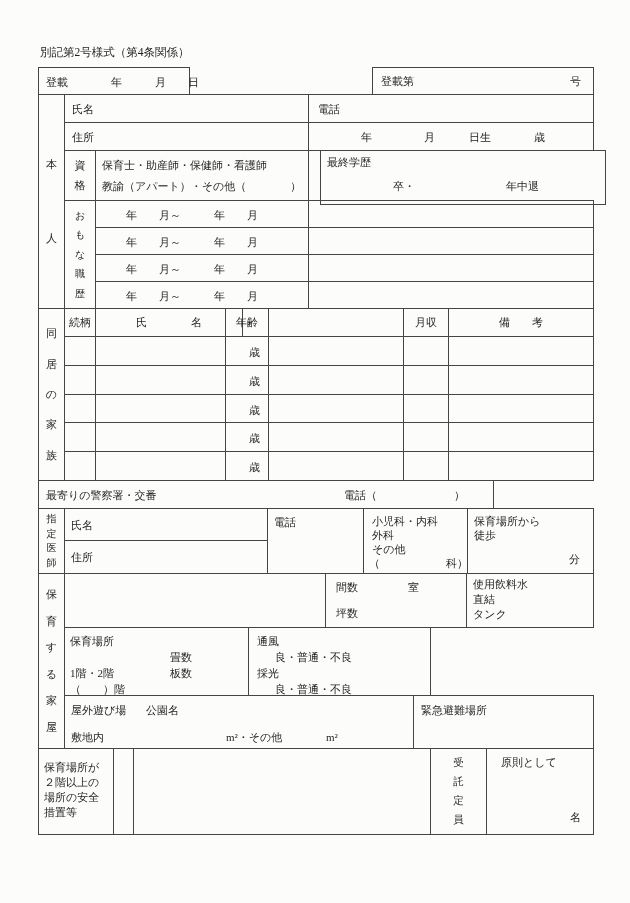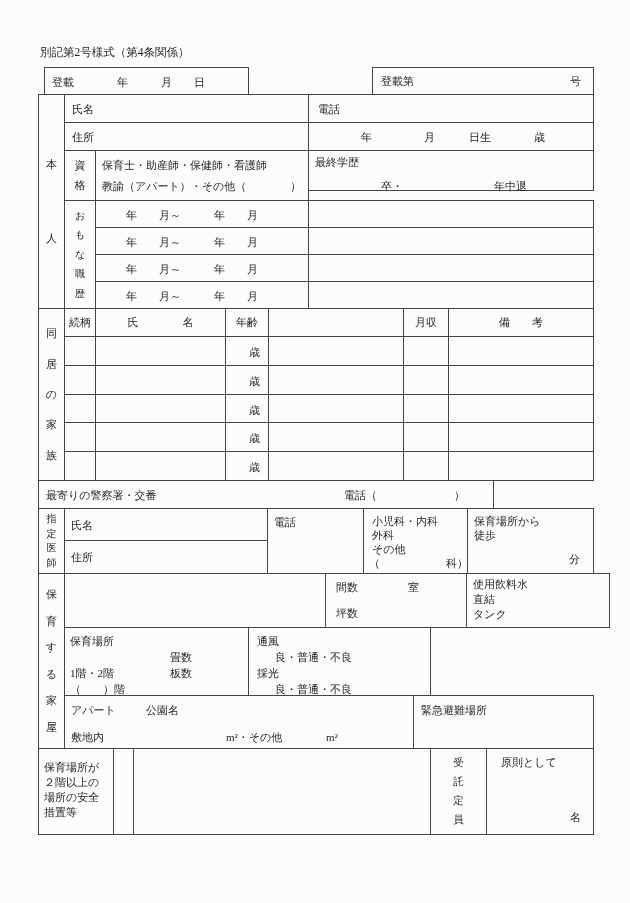--- a/index.html
+++ b/index.html
@@ -17,21 +17,21 @@
   .f10{font-size:10px;}
   .f105{font-size:10.5px;}
 </style>
 </head>
 <body>
 
 <div class="page">
 
   <div class="t" style="left:40px;top:46px;font-size:11.5px">別記第2号様式（第4条関係）</div>
 
-  <div class="cell" style="left:44px;top:67px;width:205px;height:28px">
+  <div class="cell" style="left:38px;top:67px;width:152px;height:28px">
     <span class="t" style="left:7px;top:8px">登載</span>
     <span class="t" style="left:72px;top:8px">年　　　月　　日</span>
   </div>
   <div class="cell sp" style="left:372px;top:67px;width:222px;height:28px">
     <span>登載第</span>
     <span>号</span>
   </div>
 
   <div class="cell vlab" style="left:38px;top:94px;width:27px;height:215px">
     <span>本</span>
@@ -53,21 +53,21 @@
     <span class="t" style="left:225px;top:8px">歳</span>
   </div>
   <div class="cell vlab" style="left:64px;top:150px;width:32px;height:51px">
     <span>資</span>
     <span>格</span>
   </div>
   <div class="cell" style="left:95px;top:150px;width:214px;height:51px">
     <span class="t" style="left:6px;top:8px">保育士・助産師・保健師・看護師</span>
     <span class="t" style="left:6px;top:29px">教諭（アパート）・その他（　　　　）</span>
   </div>
-  <div class="cell" style="left:308px;top:150px;width:286px;height:41px">
+  <div class="cell" style="left:320px;top:150px;width:286px;height:55px">
     <span class="t" style="left:6px;top:5px">最終学歴</span>
     <span class="t" style="left:72px;top:29px">卒・</span>
     <span class="t" style="left:185px;top:29px">年中退</span>
   </div>
   <div class="cell vlab f10" style="left:64px;top:200px;width:32px;height:109px">
     <span>お</span>
     <span>も</span>
     <span>な</span>
     <span>職</span>
     <span>歴</span>
@@ -92,21 +92,21 @@
   <div class="cell vlab" style="left:38px;top:308px;width:27px;height:173px">
     <span>同</span>
     <span>居</span>
     <span>の</span>
     <span>家</span>
     <span>族</span>
   </div>
   <div class="cell vc" style="left:64px;top:308px;width:32px;height:29px">
       <span>続柄</span>
     </div>
-  <div class="cell vc" style="left:95px;top:308px;width:131px;height:29px">
+  <div class="cell vc" style="left:95px;top:308px;width:148px;height:29px">
       <span>氏　　　　名</span>
     </div>
   <div class="cell vc" style="left:225px;top:308px;width:44px;height:29px">
       <span>年齢</span>
     </div>
   <div class="cell vc" style="left:403px;top:308px;width:46px;height:29px">
       <span>月収</span>
     </div>
   <div class="cell vc" style="left:448px;top:308px;width:146px;height:29px">
       <span>備　　考</span>
@@ -195,40 +195,40 @@
     <span>す</span>
     <span>る</span>
     <span>家</span>
     <span>屋</span>
   </div>
   <div class="cell" style="left:325px;top:573px;width:142px;height:55px">
     <span class="t" style="left:10px;top:7px">間数</span>
     <span class="t" style="left:82px;top:7px">室</span>
     <span class="t" style="left:10px;top:33px">坪数</span>
   </div>
-  <div class="cell" style="left:466px;top:573px;width:144px;height:55px">
+  <div class="cell" style="left:466px;top:573px;width:128px;height:55px">
     <span class="t" style="left:6px;top:4px">使用飲料水</span>
     <span class="t" style="left:6px;top:19px">直結</span>
     <span class="t" style="left:6px;top:34px">タンク</span>
   </div>
   <div class="cell" style="left:64px;top:627px;width:185px;height:69px">
     <span class="t" style="left:5px;top:7px">保育場所</span>
     <span class="t" style="left:105px;top:23px">畳数</span>
     <span class="t" style="left:5px;top:39px">1階・2階</span>
     <span class="t" style="left:105px;top:39px">板数</span>
     <span class="t" style="left:5px;top:55px">（　　）階</span>
   </div>
   <div class="cell" style="left:248px;top:627px;width:183px;height:69px">
     <span class="t" style="left:8px;top:7px">通風</span>
     <span class="t" style="left:26px;top:23px">良・普通・不良</span>
     <span class="t" style="left:8px;top:39px">採光</span>
     <span class="t" style="left:26px;top:55px">良・普通・不良</span>
   </div>
   <div class="cell" style="left:64px;top:695px;width:350px;height:54px">
-    <span class="t" style="left:6px;top:8px">アパート</span>
+    <span class="t" style="left:6px;top:8px">屋外遊び場</span>
     <span class="t" style="left:81px;top:8px">公園名</span>
     <span class="t" style="left:6px;top:35px">敷地内</span>
     <span class="t" style="left:161px;top:35px">m²・その他</span>
     <span class="t" style="left:261px;top:35px">m²</span>
   </div>
   <div class="cell" style="left:413px;top:695px;width:181px;height:54px">
     <span class="t" style="left:7px;top:8px">緊急避難場所</span>
   </div>
 
   <div class="cell" style="left:38px;top:748px;width:96px;height:87px">

